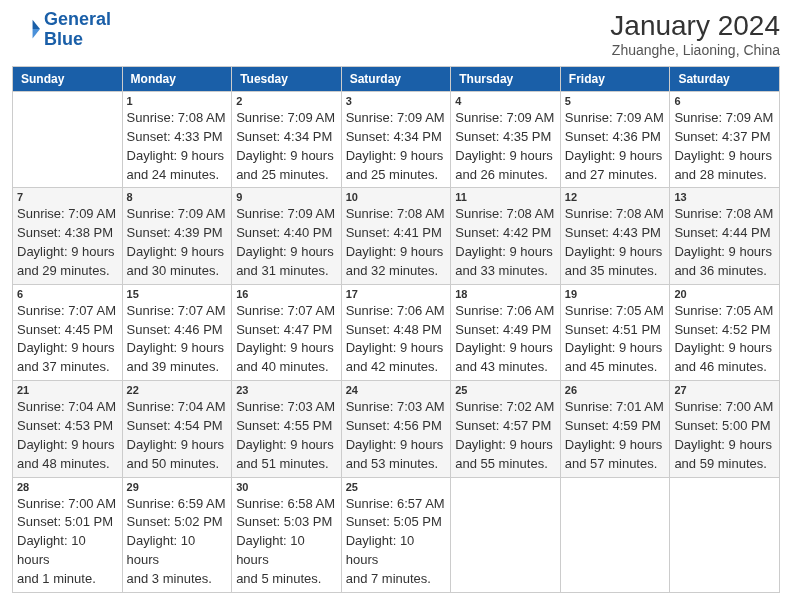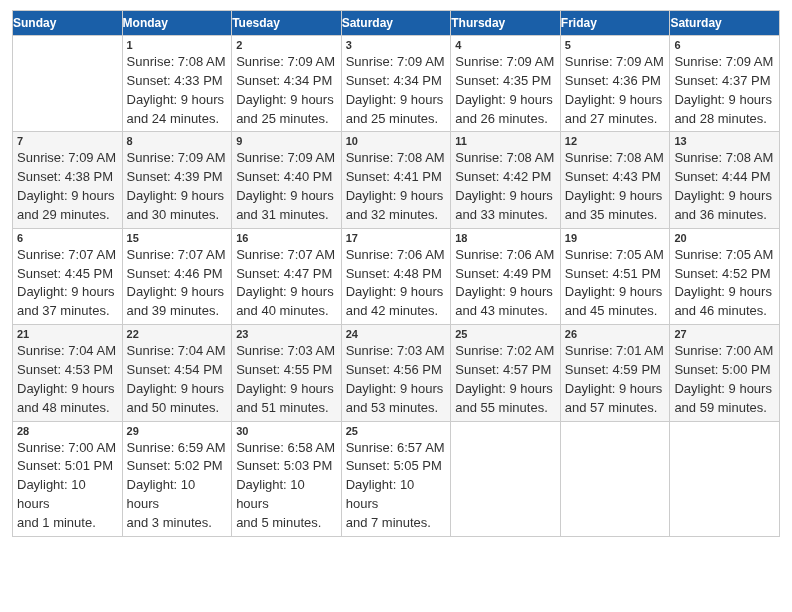--- a/index.html
+++ b/index.html
@@ -53,21 +53,21 @@
     table {
       width: 100%;
       border-collapse: collapse;
       table-layout: fixed;
     }
     th {
       background-color: #1a5fa8;
       color: #fff;
       font-size: 12px;
       font-weight: bold;
-      padding: 5px 0;
+      padding: 5px 8px;
       text-align: left;
       border: 1px solid #ccc;
     }
     td {
       border: 1px solid #ccc;
       vertical-align: top;
       padding: 3px 4px;
       font-size: 9.5px;
       color: #333;
       height: 82px;
@@ -89,20 +89,36 @@
       background-color: #fff;
     }
     td.empty {
       background-color: #fff;
     }
   </style>
 </head>
 <body>
 
 <div class="container">
+  <div class="header">
+    <div class="logo">
+      <svg class="logo-icon" viewBox="0 0 30 30">
+        <polygon points="22,4 30,14 22,14" fill="#1a5fa8"></polygon>
+        <polygon points="22,14 30,14 22,24" fill="#4a90d9"></polygon>
+      </svg>
+      <div class="logo-text">
+        <div><span>General</span></div>
+        <div><span style="color:#1a5fa8">Blue</span></div>
+      </div>
+    </div>
+    <div class="title-block">
+      <div class="month-title">January 2024</div>
+      <div class="subtitle">Zhuanghe, Liaoning, China</div>
+    </div>
+  </div>
 
   <table>
     <thead>
       <tr id="header-row">
           <th>Sunday</th>
           <th>Monday</th>
           <th>Tuesday</th>
           <th>Saturday</th>
           <th>Thursday</th>
           <th>Friday</th>

